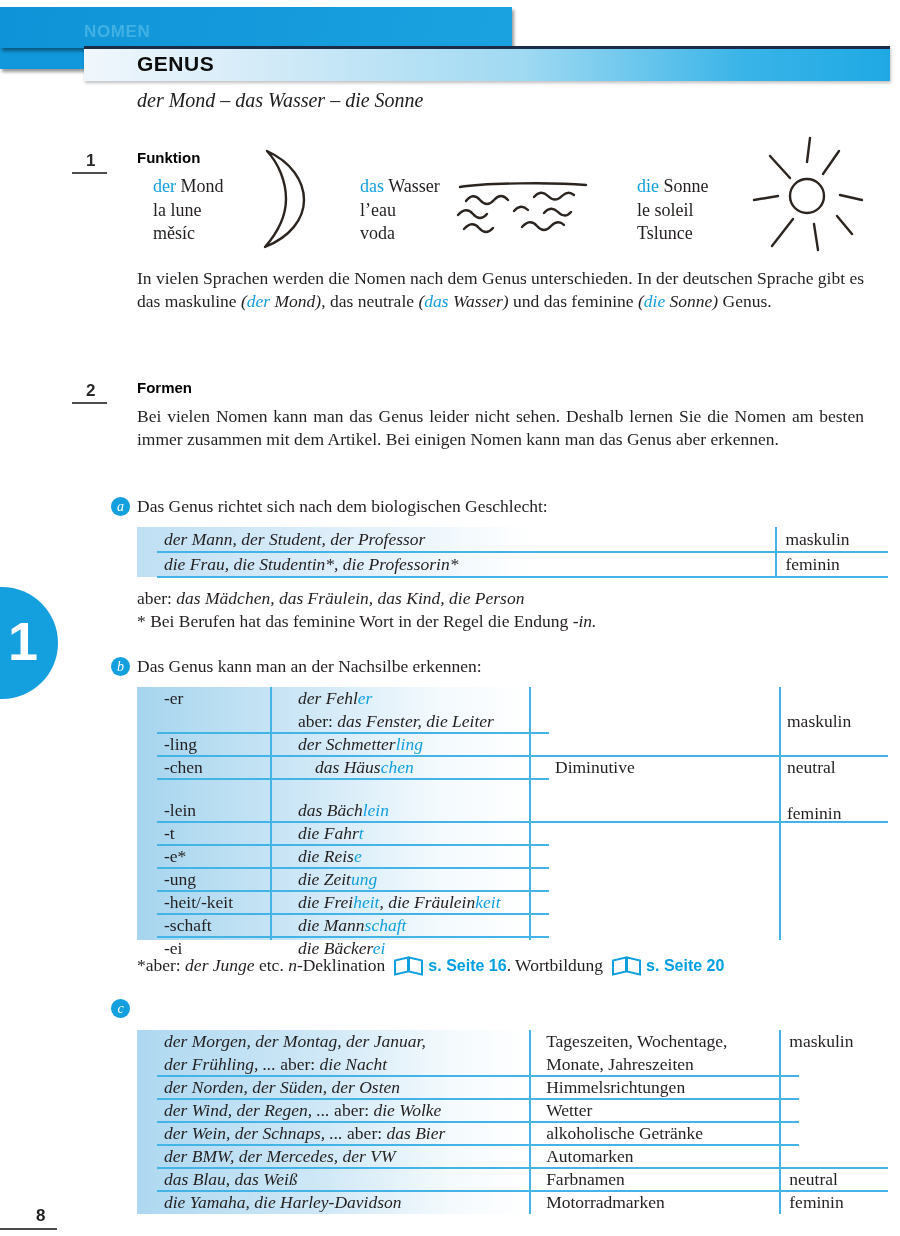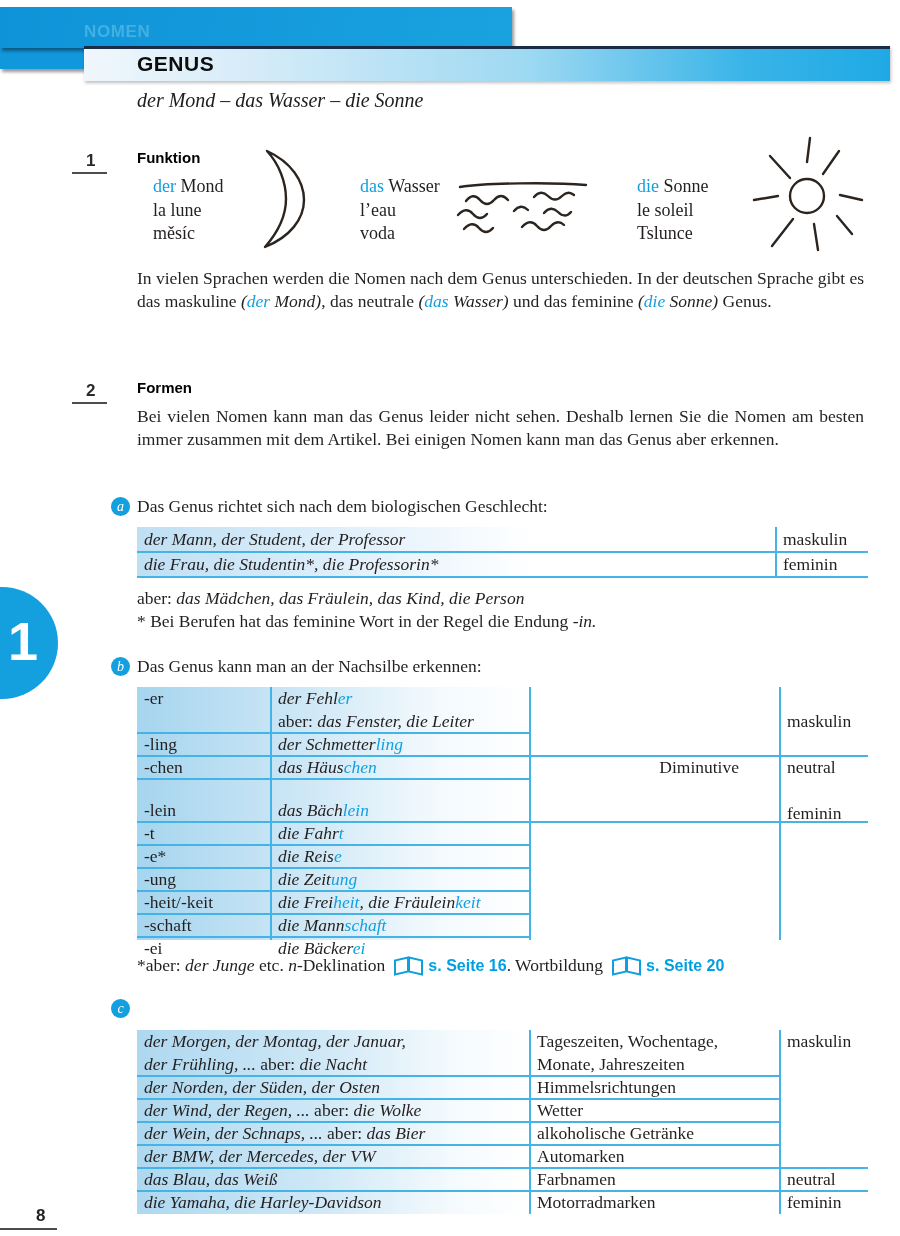--- a/index.html
+++ b/index.html
@@ -39,42 +39,42 @@
 
   .para{position:absolute;left:137px;width:727px;font-size:17.5px;line-height:22.7px;text-align:justify;}
   .s-it{font-style:italic;}
   .s-bi{font-style:italic;color:#119fe0;}
   .s-link{color:#009fe3;font-family:"Liberation Sans",sans-serif;font-weight:bold;font-size:16px;}
 
   
   .tbl{position:absolute;left:137px;width:731px;font-size:17.5px;}
   .vline{position:absolute;top:0;bottom:0;width:1.6px;background:#44b3e6;z-index:4;}
   .tbl-bg{position:absolute;left:0;top:0;height:100%;z-index:0;}
-  .rows{position:relative;z-index:1;}
+  .rows{position:relative;z-index:1;padding-left:20px;}
   .trow{position:relative;display:flex;}
   .b-partial::after,.b-full::after{content:"";position:absolute;bottom:-1px;left:0;height:1.6px;
         background:#44b3e6;z-index:3;}
   .b-full::after{width:731px;}
 
   
   #table-a .trow{height:25px;line-height:25px;}
   #table-a .b-full::after{width:731px;}
   #table-a .ta-ex{width:638px;padding-left:7px;box-sizing:border-box;}
   #table-a .ta-ge{width:93px;padding-left:8px;box-sizing:border-box;}
   #table-a .tbl-bg{width:638px;background:linear-gradient(to right,#bfdff3 0%,#ddeefa 30%,#fff 62%);}
 
   
   #table-b .b-partial::after{width:392px;}
   #table-b .tb-sfx{width:133px;padding-left:7px;box-sizing:border-box;}
   #table-b .tb-ex{width:259px;padding-left:8px;box-sizing:border-box;}
   #table-b .tbl-bg{width:392px;background:linear-gradient(to right,#a6d5ee 0%,#cde7f6 42%,#f2f9fd 75%,#fff 100%);}
   .tb-line{height:23px;line-height:23px;}
   .ovl{position:absolute;line-height:23px;z-index:2;}
   .lb-mask{left:650px;top:23px;}
-  .lb-dim{left:392px;width:210px;text-align:right;top:69px;}
+  .lb-dim{left:392px;width:210px;text-align:left;top:69px;padding-left:26px;}
   .lb-neu{left:650px;top:69px;}
   .lb-fem{left:650px;top:115px;}
 
   
   #table-c .b-partial::after{width:642px;}
   #table-c .tc-ex{width:392px;padding-left:7px;box-sizing:border-box;}
   #table-c .tc-cat{width:250px;padding-left:8px;box-sizing:border-box;}
   #table-c .tc-ge{width:89px;padding-left:8px;box-sizing:border-box;}
   #table-c .tbl-bg{width:392px;background:linear-gradient(to right,#aed8f0 0%,#cde7f6 45%,#f4fafd 80%,#fff 100%);}
 
@@ -187,21 +187,21 @@
             <div class="tb-line"><span class="s-it">der Fehl</span><span class="s-bi">er</span></div>
             <div class="tb-line"><span class="s-p">aber: </span><span class="s-it">das Fenster, die Leiter</span></div>
           </div>
         </div>
         <div class="trow b-full" style="height: 23px;">
           <div class="tb-sfx tb-line">-ling</div>
           <div class="tb-ex">
             <div class="tb-line"><span class="s-it">der Schmetter</span><span class="s-bi">ling</span></div>
           </div>
         </div>
-        <div class="trow b-partial" style="height: 23px;">
+        <div class="trow b-partial" style="height: 23px; gap: 17px;">
           <div class="tb-sfx tb-line">-chen</div>
           <div class="tb-ex">
             <div class="tb-line"><span class="s-it">das Häus</span><span class="s-bi">chen</span></div>
           </div>
         </div>
         <div class="trow b-full" style="height: 23px; margin-top: 20px;">
           <div class="tb-sfx tb-line">-lein</div>
           <div class="tb-ex">
             <div class="tb-line"><span class="s-it">das Bäch</span><span class="s-bi">lein</span></div>
           </div>

